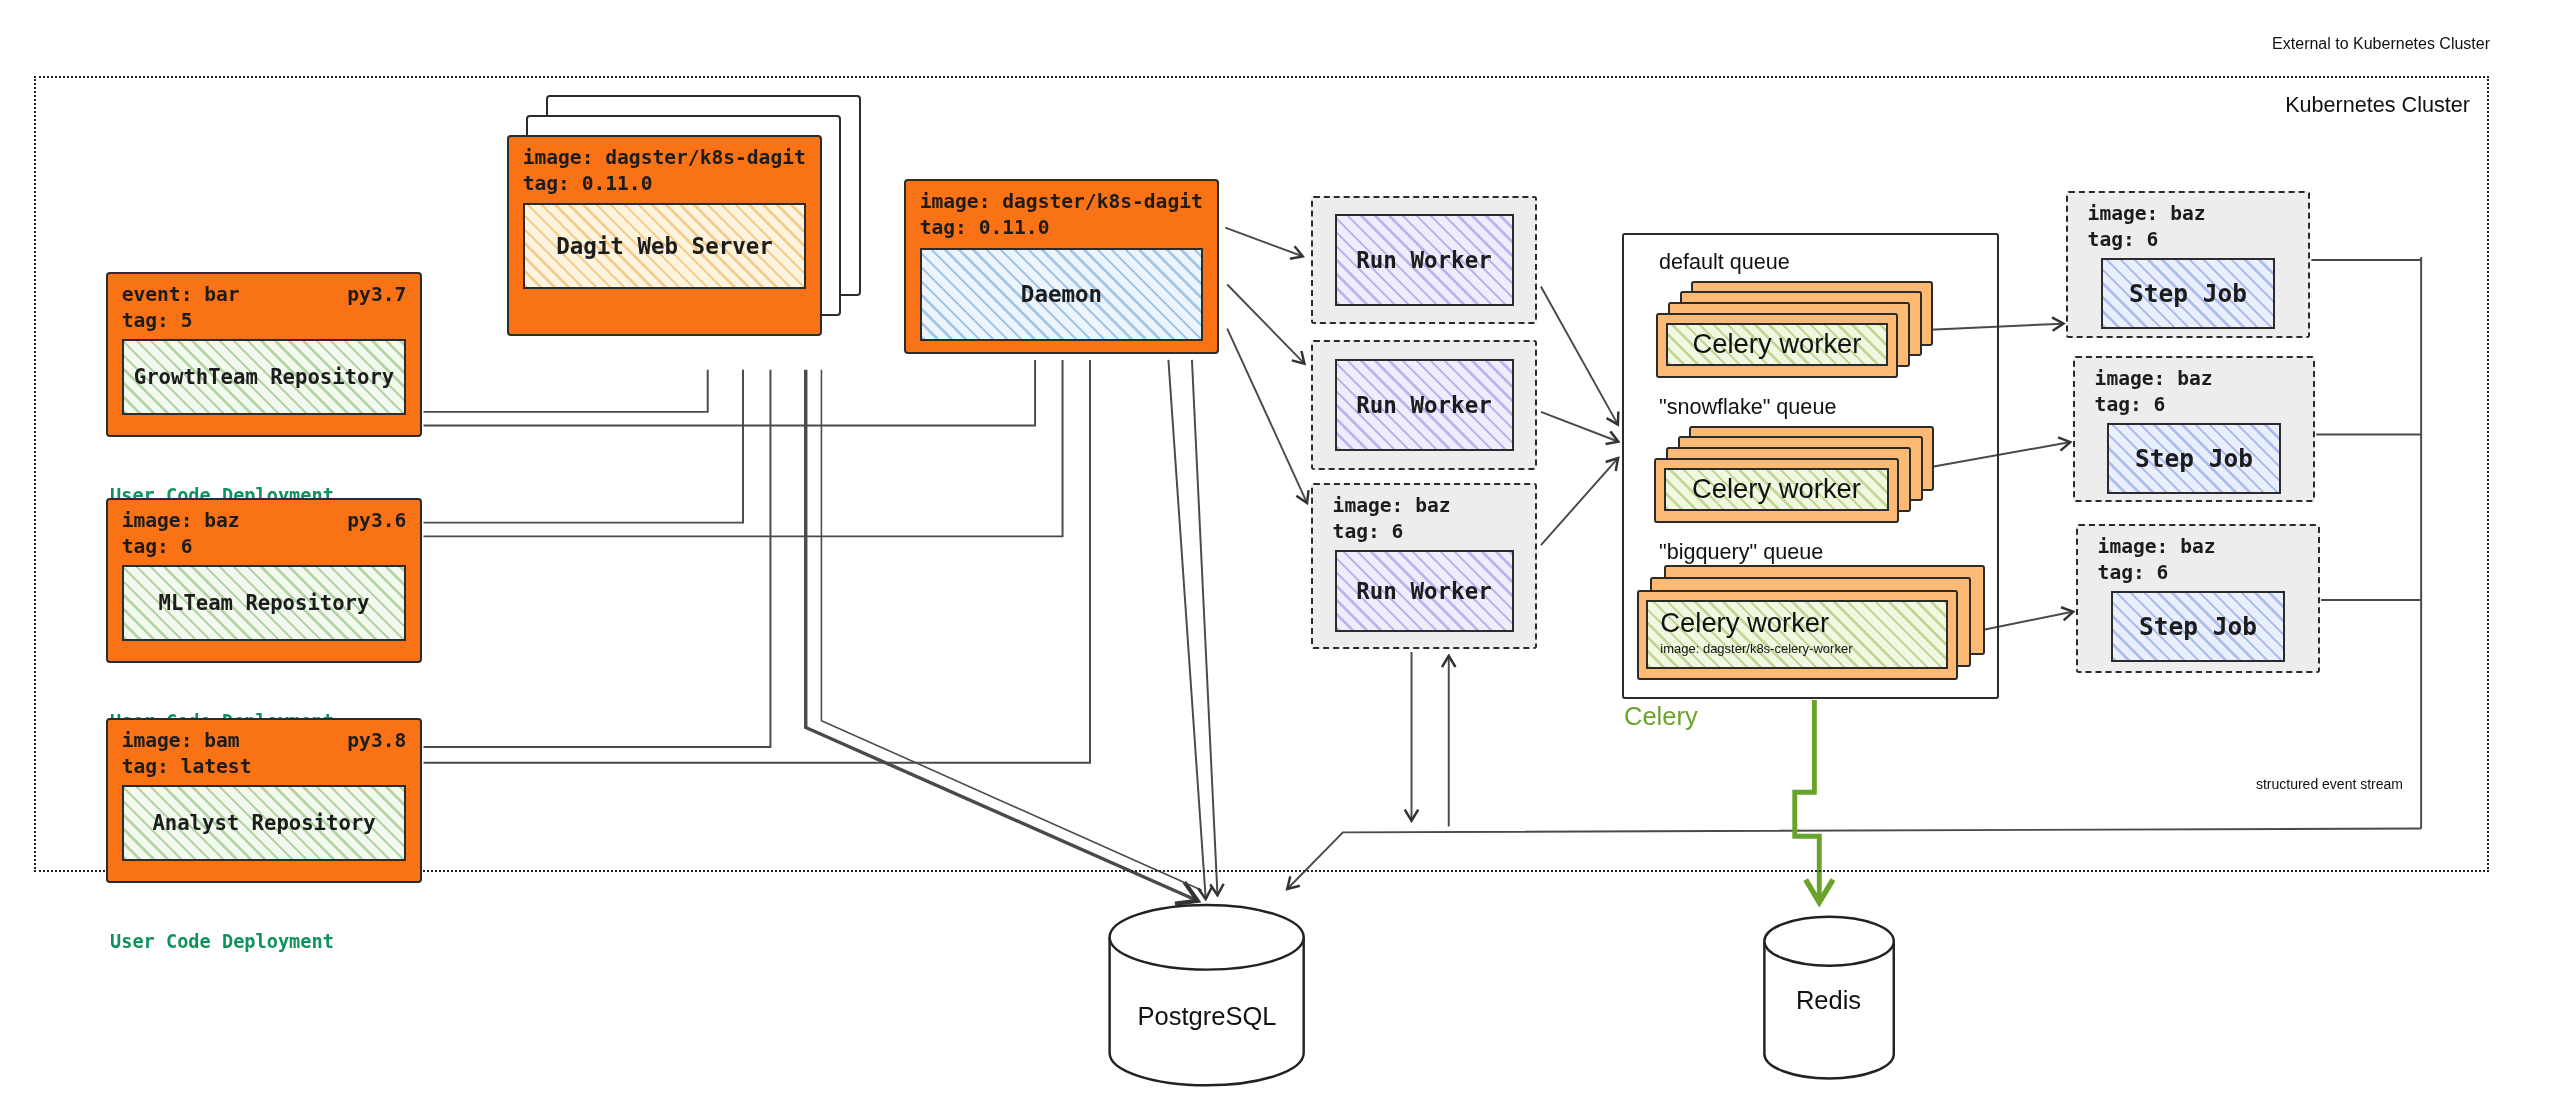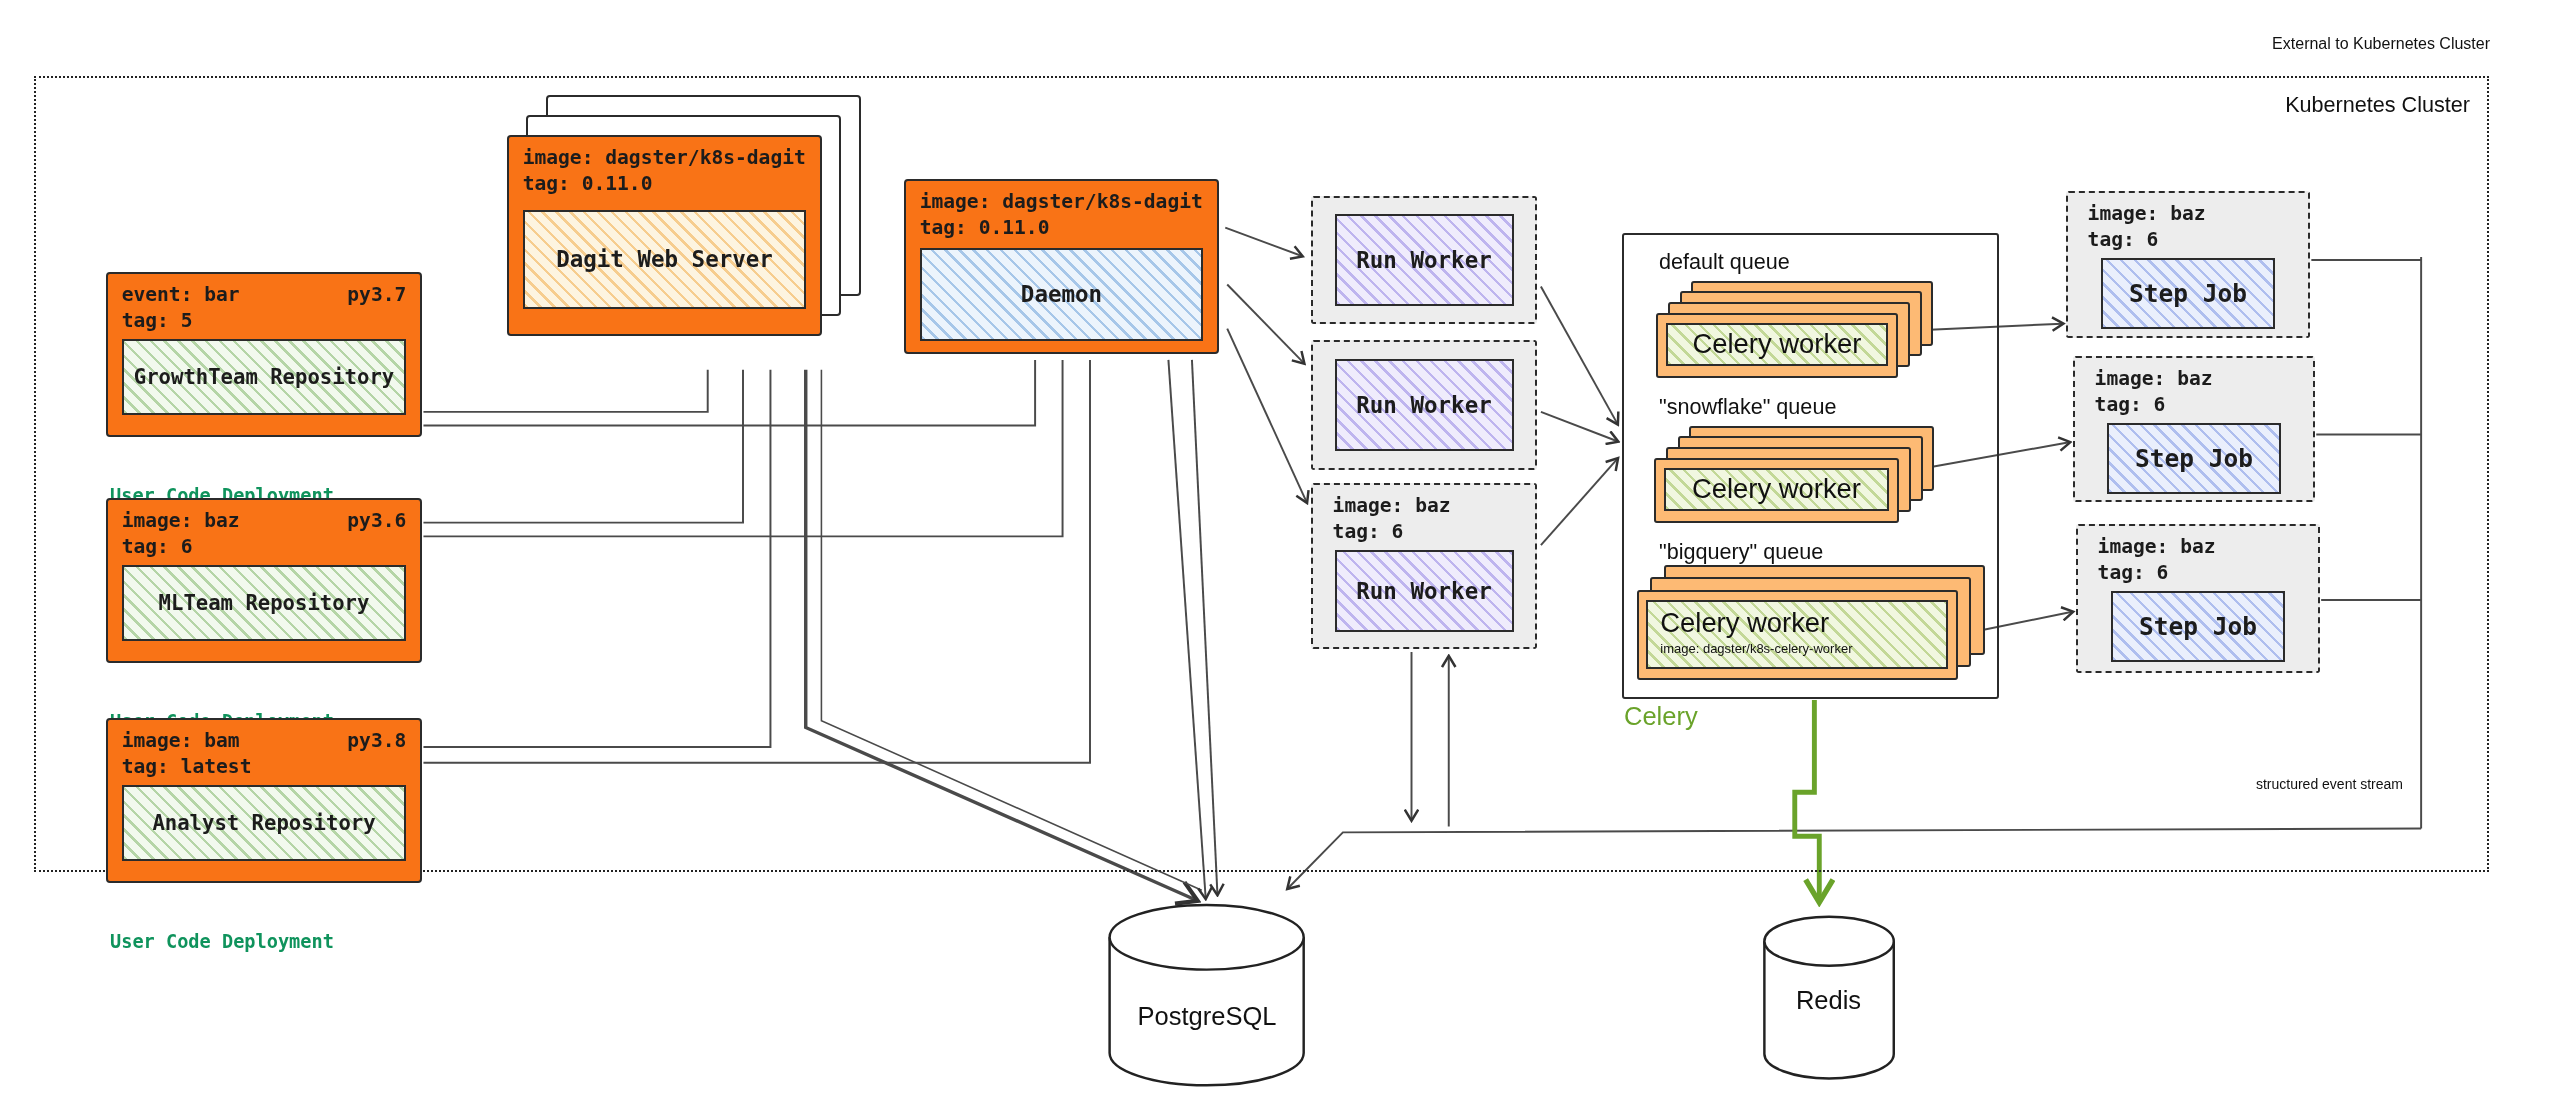--- a/index.html
+++ b/index.html
@@ -118,21 +118,21 @@
         <span>Analyst Repository</span>
       </div>
   </div>
   <div class="abs mono caption" style="left:110px;top:889px;">User Code Deployment</div>
 
   <div class="shadow-card" style="left:546px;top:95px;width:315px;height:201px;"></div>
   <div class="shadow-card" style="left:526px;top:115px;width:315px;height:201px;"></div>
   <div class="card mono" style="left:507px;top:135px;width:315px;height:201px;padding:7.8px 13.7px;">
     <div class="meta-line">image: dagster/k8s-dagit</div>
     <div class="meta-line">tag: 0.11.0</div>
-    <div class="hatch hatch-orange big-label" style="height:99px;margin-top:12px;">
+    <div class="hatch hatch-orange big-label" style="height:86px;margin-top:5px;">
       <span>Dagit Web Server</span>
     </div>
   </div>
 
   <div class="card mono" style="left:904px;top:179px;width:315px;height:175px;padding:7.8px 13.7px;">
     <div class="meta-line">image: dagster/k8s-dagit</div>
     <div class="meta-line">tag: 0.11.0</div>
     <div class="hatch hatch-blue big-label" style="height:93px;margin-top:5.9px;">
       <span>Daemon</span>
     </div>

